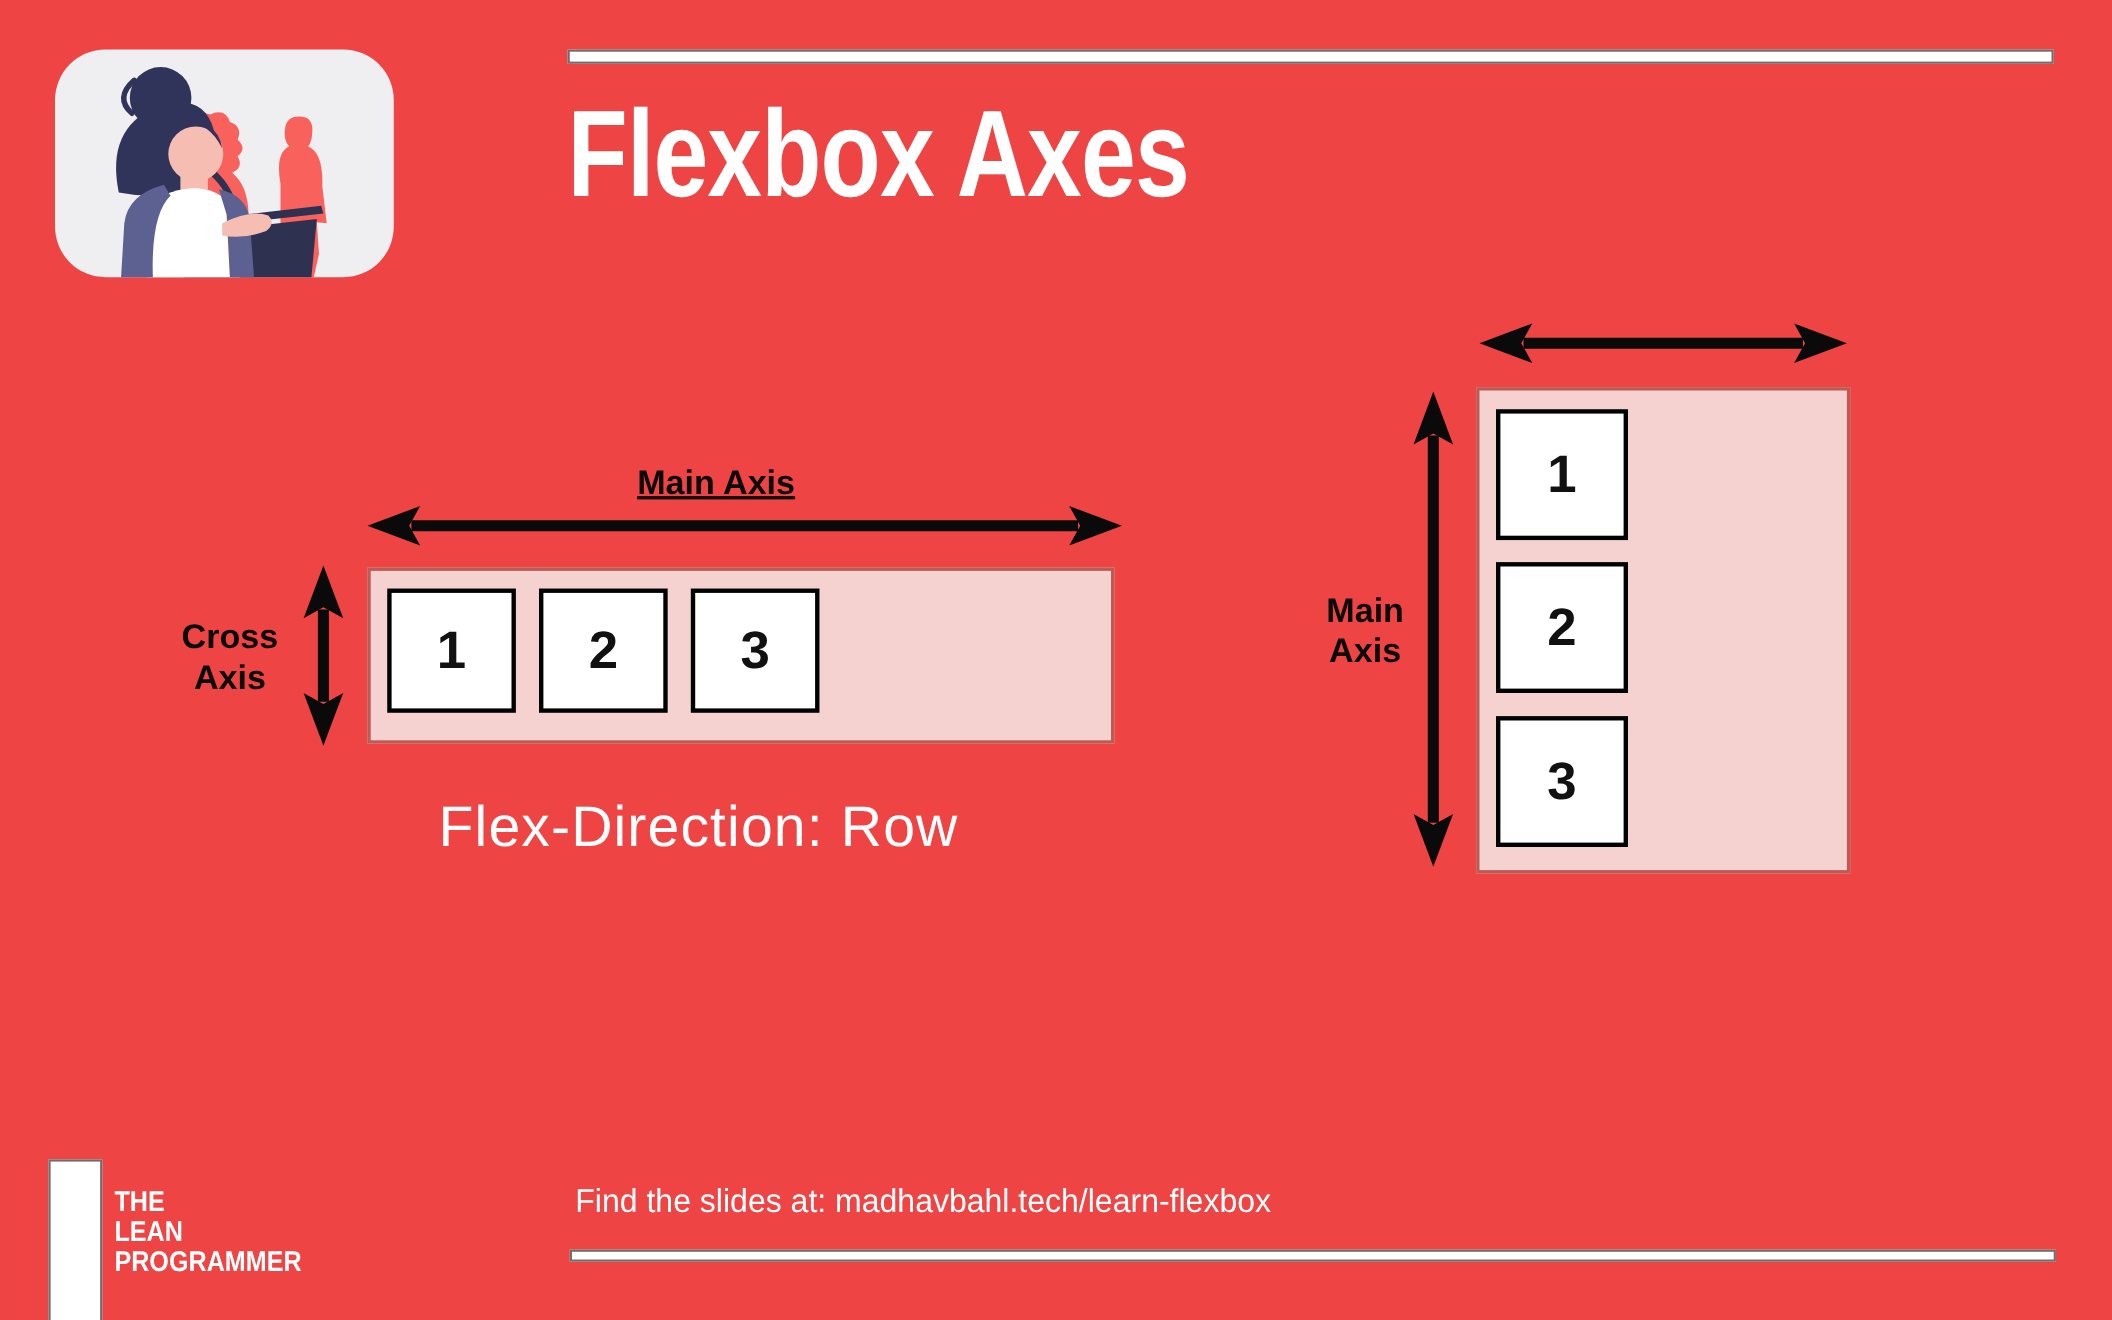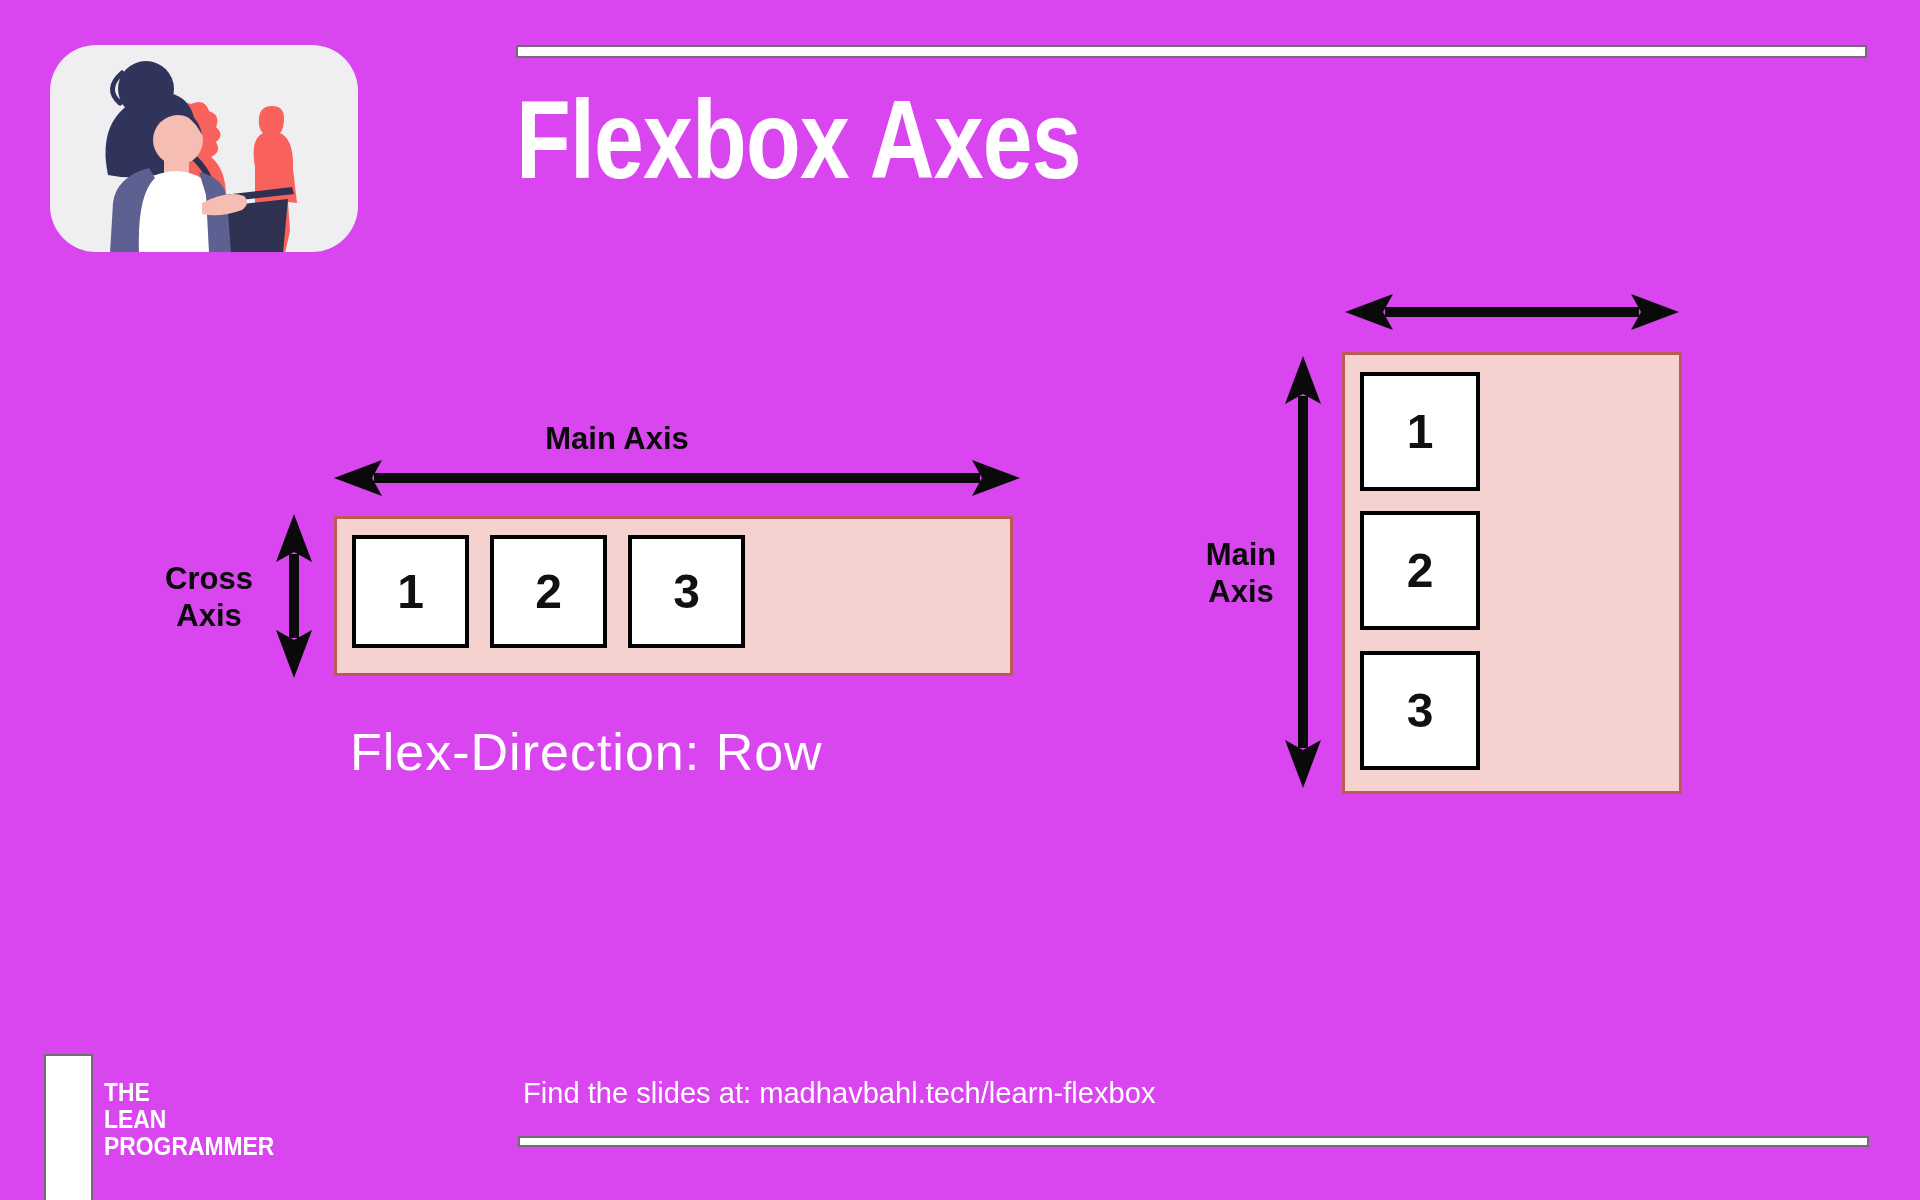--- a/index.html
+++ b/index.html
@@ -1,20 +1,20 @@
 <!DOCTYPE html>
 <html><head>
 <meta charset="utf-8">
 <style>
   html,body{margin:0;padding:0;background:#222;}
   *{box-sizing:border-box;}
   .slide{
     position:relative;
     width:1920px;height:1200px;
-    background:#d946ef;
+    background:#ef4444;
     overflow:hidden;
     font-family:"Liberation Sans", sans-serif;
   }
   .abs{position:absolute;}
   .whitebar{background:#ffffff;border:2px solid #6E6E6E;}
 
   
   .top-bar{left:516px;top:45px;width:1351px;height:13px;}
   .logo{
     left:50px;top:45px;width:308px;height:207px;
@@ -37,21 +37,21 @@
   
   .flex-box{background:#F5D1D0;border:3px solid #BC5A56;}
   .item{
     position:absolute;background:#ffffff;border:4px solid #000000;
     display:flex;align-items:center;justify-content:center;
     color:#111111;font-weight:bold;font-size:48px;
   }
 
   .caption{
     color:#ffffff;font-size:52px;line-height:1.1;letter-spacing:1px;
-    white-space:nowrap;
+    text-align:center;white-space:nowrap;
   }
 
   
   .side-bar{left:44px;top:1054px;width:49px;height:150px;}
   .brand{
     left:104px;top:1079px;
     color:#ffffff;font-weight:bold;font-size:26px;line-height:27px;
     transform:scaleX(0.88);transform-origin:left top;
     white-space:nowrap;
   }
@@ -93,21 +93,21 @@
       <rect x="114" y="112" width="25" height="24" fill="#F6BDB2"></rect>
       <path d="M84 208 L86 152 Q90 128 127 126 Q158 128 163 152 L168 208 Z" fill="#FFFFFF"></path>
       <path d="M60 208 L63 158 Q66 132 99 123 L105 133 Q87 150 89 208 Z" fill="#5D6191"></path>
       <path d="M149 127 Q173 132 177 153 L181 208 L159 208 L156 150 Z" fill="#5D6191"></path>
       <path d="M152 158 Q178 145 194 151 Q201 158 192 165 Q170 173 152 169 Z" fill="#F6BDB2"></path>
     </svg>
   </div>
 
   <div class="abs title">Flexbox Axes</div>
 
-  <div class="abs axis-label" style="left:482px;top:420px;width:270px;">Main Axis</div>
+  <div class="abs axis-label" style="left:516px;top:420px;width:270px;text-decoration:underline;">Main Axis</div>
 
   <svg class="abs" style="left:332px;top:458px;" width="690" height="40" viewBox="0 0 690 40">
     <line x1="42" y1="20" x2="648" y2="20" stroke="#0A0A0A" stroke-width="10"></line>
     <path d="M2 20 L50 2 L40 20 L50 38 Z" fill="#0A0A0A"></path>
     <path d="M688 20 L640 2 L650 20 L640 38 Z" fill="#0A0A0A"></path>
   </svg>
 
   <div class="abs axis-label" style="left:154px;top:560px;width:110px;">
     <span>Cross</span>
     <span>Axis</span>

